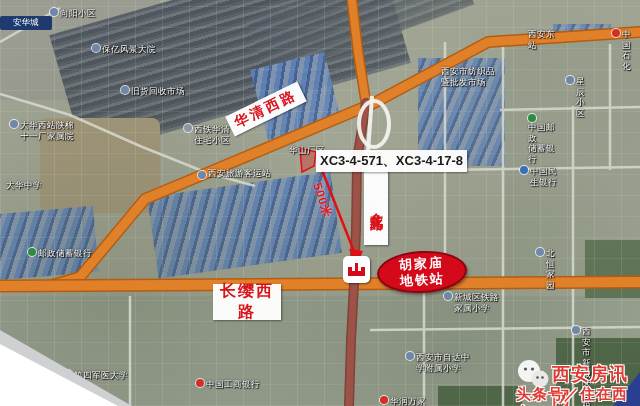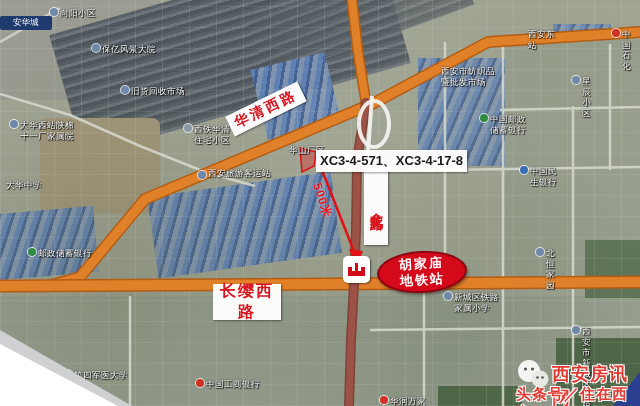--- a/index.html
+++ b/index.html
@@ -127,29 +127,31 @@
       <div class="poi" style="left: 184px; top: 124px;"><span class="dot" style="background: rgb(138, 151, 168);"></span><span>西铁华清
 住宅小区</span></div>
       <div class="poi" style="left: 10px; top: 120px; text-align: center;"><span class="dot" style="background: rgb(111, 135, 168);"></span><span>大华西站陕棉
 十一厂家属院</span></div>
       <div class="poi" style="left: 6px; top: 180px;"><span>大华中学</span></div>
       <div class="poi" style="left: 198px; top: 168px; align-items: flex-end;"><span class="dot" style="background: rgb(111, 135, 168);"></span><span>西安旅游客运站</span></div>
       <div class="poi" style="left: 28px; top: 248px;"><span class="dot" style="background: rgb(47, 138, 67);"></span><span>邮政储蓄银行</span></div>
       <div class="poi" style="left: 441px; top: 66px;"><span>西安市纺织品
 暨批发市场</span></div>
       <div class="poi" style="left: 289px; top: 145px;"><span>华山厂区</span></div>
-      <div class="poi" style="left: 566px; top: 76px; margin-left: 6px;"><span class="dot" style="background: rgb(111, 135, 168);"></span><span>星辰小区</span></div>
-      <div class="poi" style="left: 480px; top: 114px;"><span class="dot" style="background: rgb(47, 138, 67);"></span><span>中国邮政
+      <div class="poi" style="left: 566px; top: 76px;"><span class="dot" style="background: rgb(111, 135, 168);"></span><span>星辰小区</span></div>
+      <div class="poi" style="left: 528px; top: 114px; flex-direction: column;"><span class="dot" style="background: rgb(47, 138, 67);"></span><span>中国邮政
 储蓄银行</span></div>
       <div class="poi" style="left: 520px; top: 166px; justify-content: flex-end;"><span class="dot" style="background: rgb(58, 111, 181);"></span><span>中国民生银行</span></div>
       <div class="poi" style="left: 536px; top: 248px;"><span class="dot" style="background: rgb(111, 135, 168);"></span><span>北恒家园</span></div>
       <div class="poi" style="left: 444px; top: 292px;"><span class="dot" style="background: rgb(111, 135, 168);"></span><span>新城区铁路
 家属小学</span></div>
       <div class="poi" style="left: 572px; top: 326px;"><span class="dot" style="background: rgb(111, 135, 168);"></span><span>西安市新城
 区国税局</span></div>
+      <div class="poi" style="left: 406px; top: 352px;"><span class="dot" style="background: rgb(111, 135, 168);"></span><span>西安市自达中
+学附属小学</span></div>
       <div class="poi" style="left: 64px; top: 370px;"><span class="dot" style="background: rgb(111, 135, 168);"></span><span>第四军医大学</span></div>
       <div class="poi" style="left: 196px; top: 379px;"><span class="dot" style="background: rgb(208, 48, 37);"></span><span>中国工商银行</span></div>
       <div class="poi" style="left: 380px; top: 396px;"><span class="dot" style="background: rgb(208, 48, 37);"></span><span>华润万家</span></div>
       <div class="poi" style="left: 612px; top: 29px;"><span class="dot" style="background: rgb(208, 48, 37);"></span><span>中国石化</span></div>
       <div class="poi" style="left: 528px; top: 29px;"><span>西安东站</span></div>
     </div>
 
   <div class="abs plate huaqing" style="left:226px;top:98px;">华清西路</div>
   <div class="abs plate changying" style="left:213px;top:284px;">长缨西路</div>
   <div class="abs plate jinhua" style="left:364px;top:167px;">金花北路</div>

